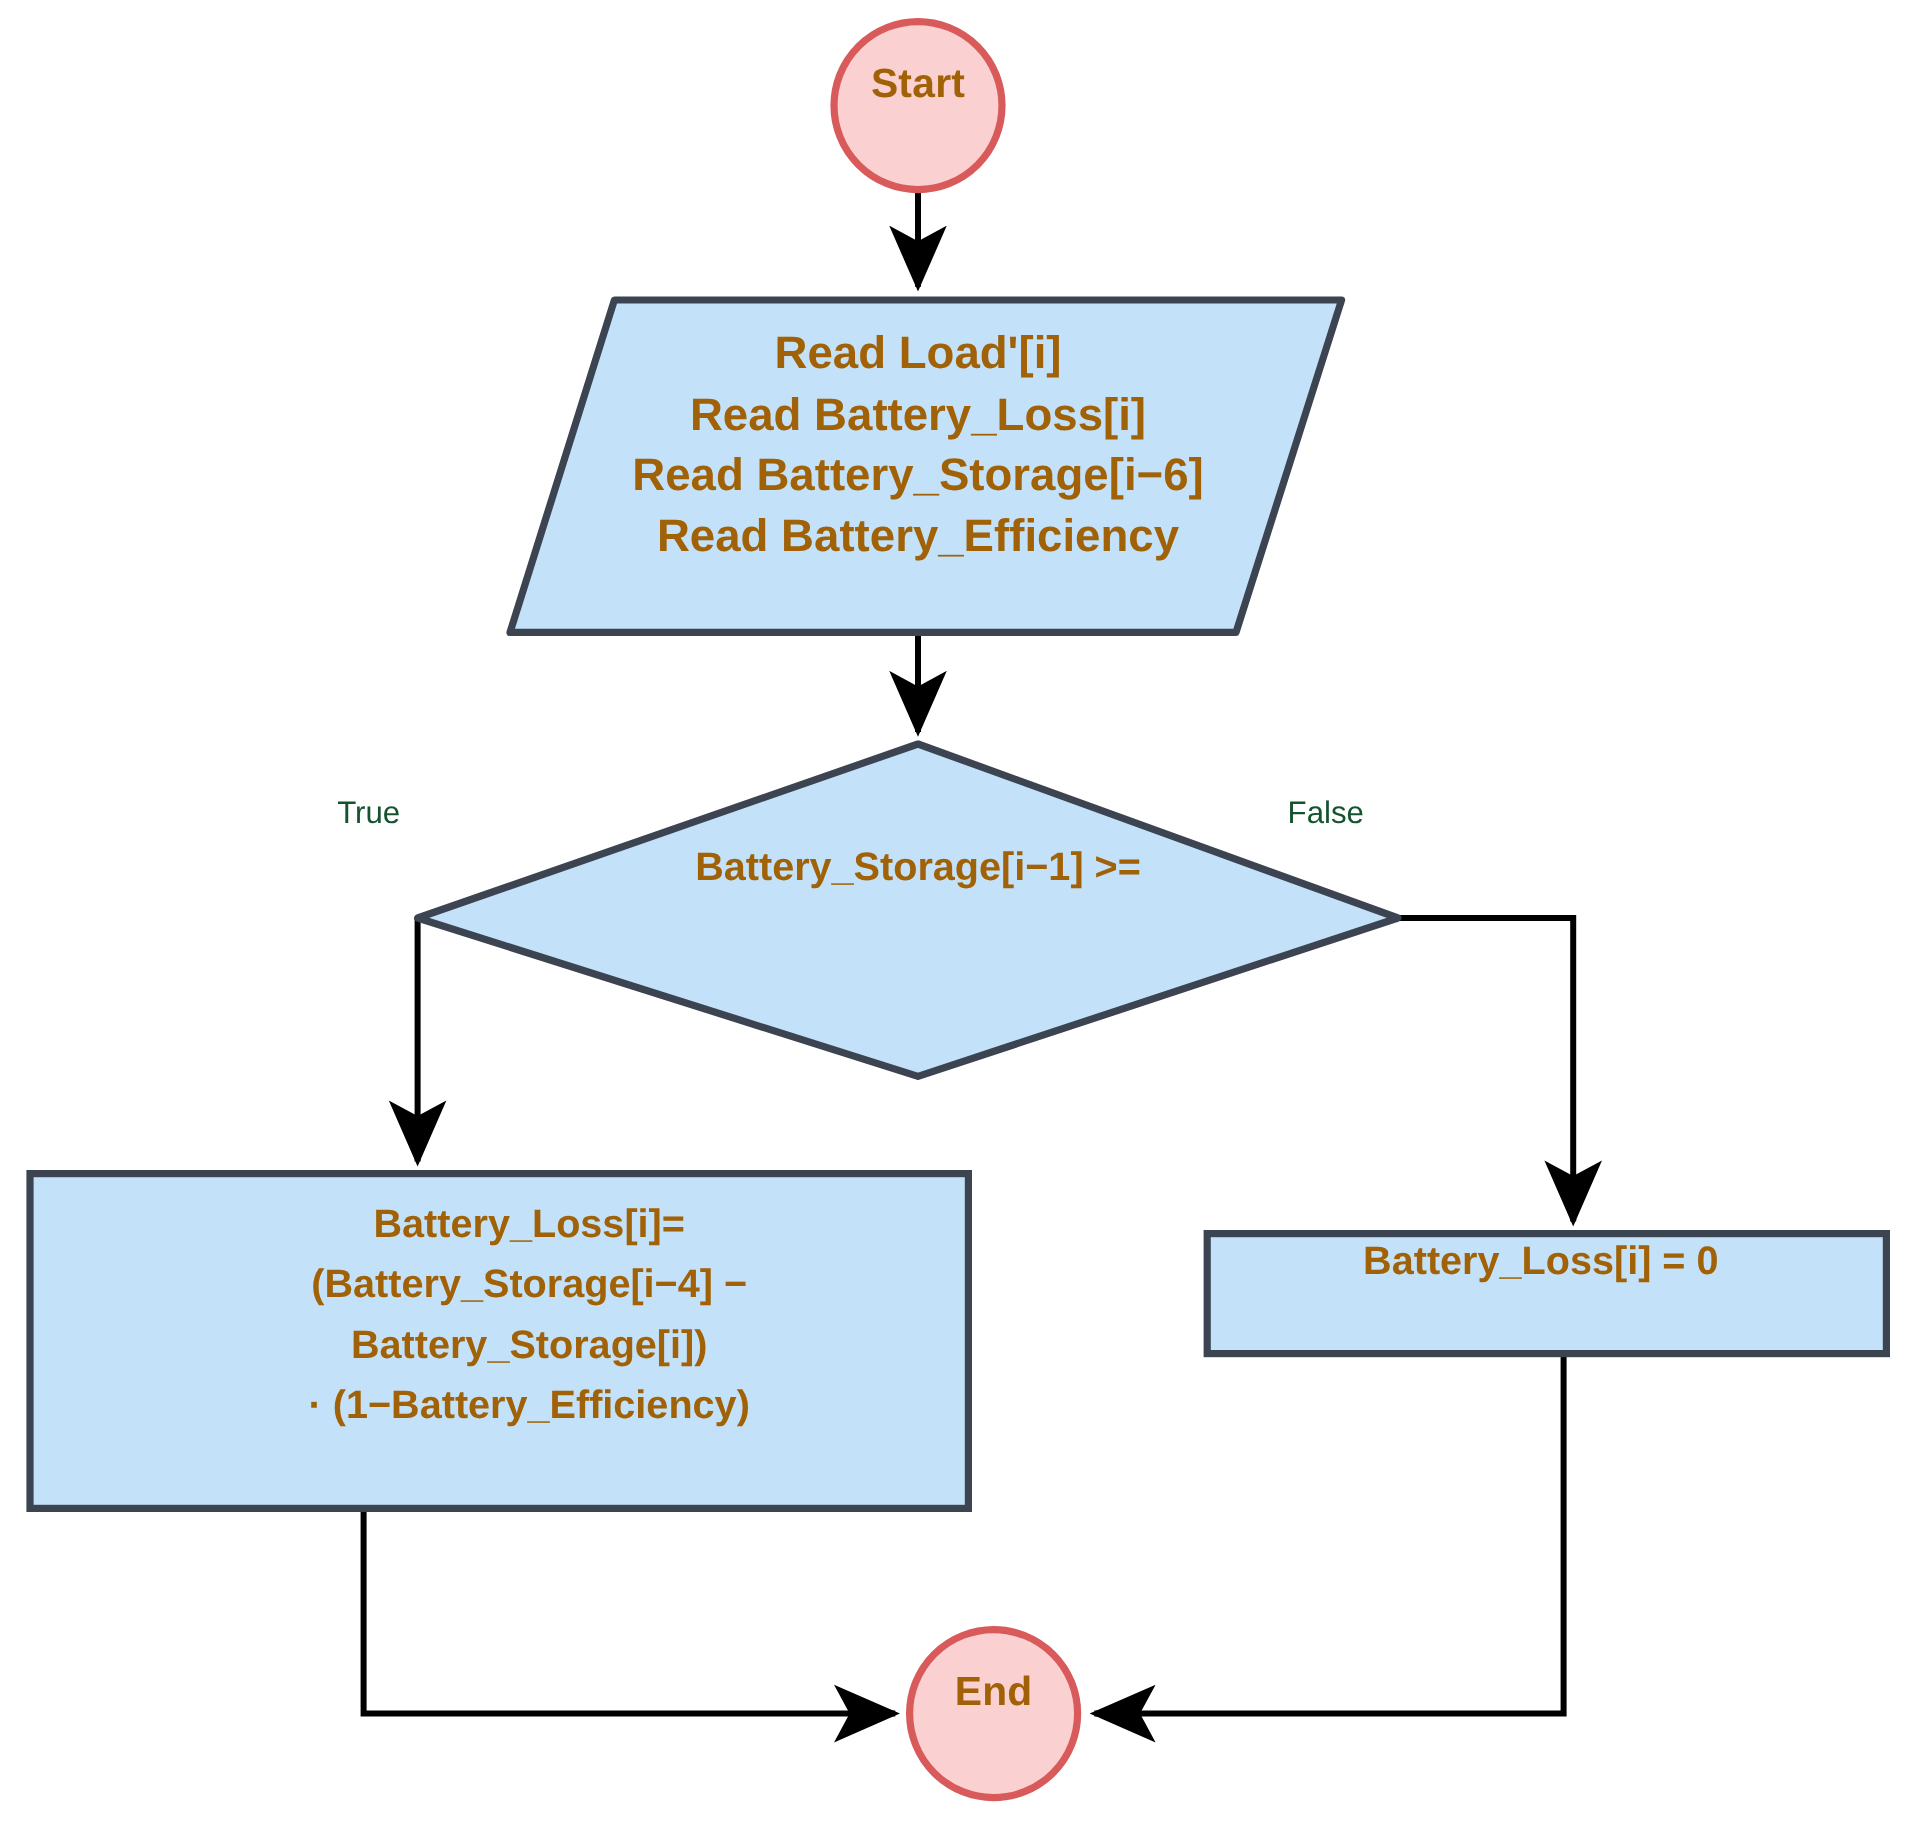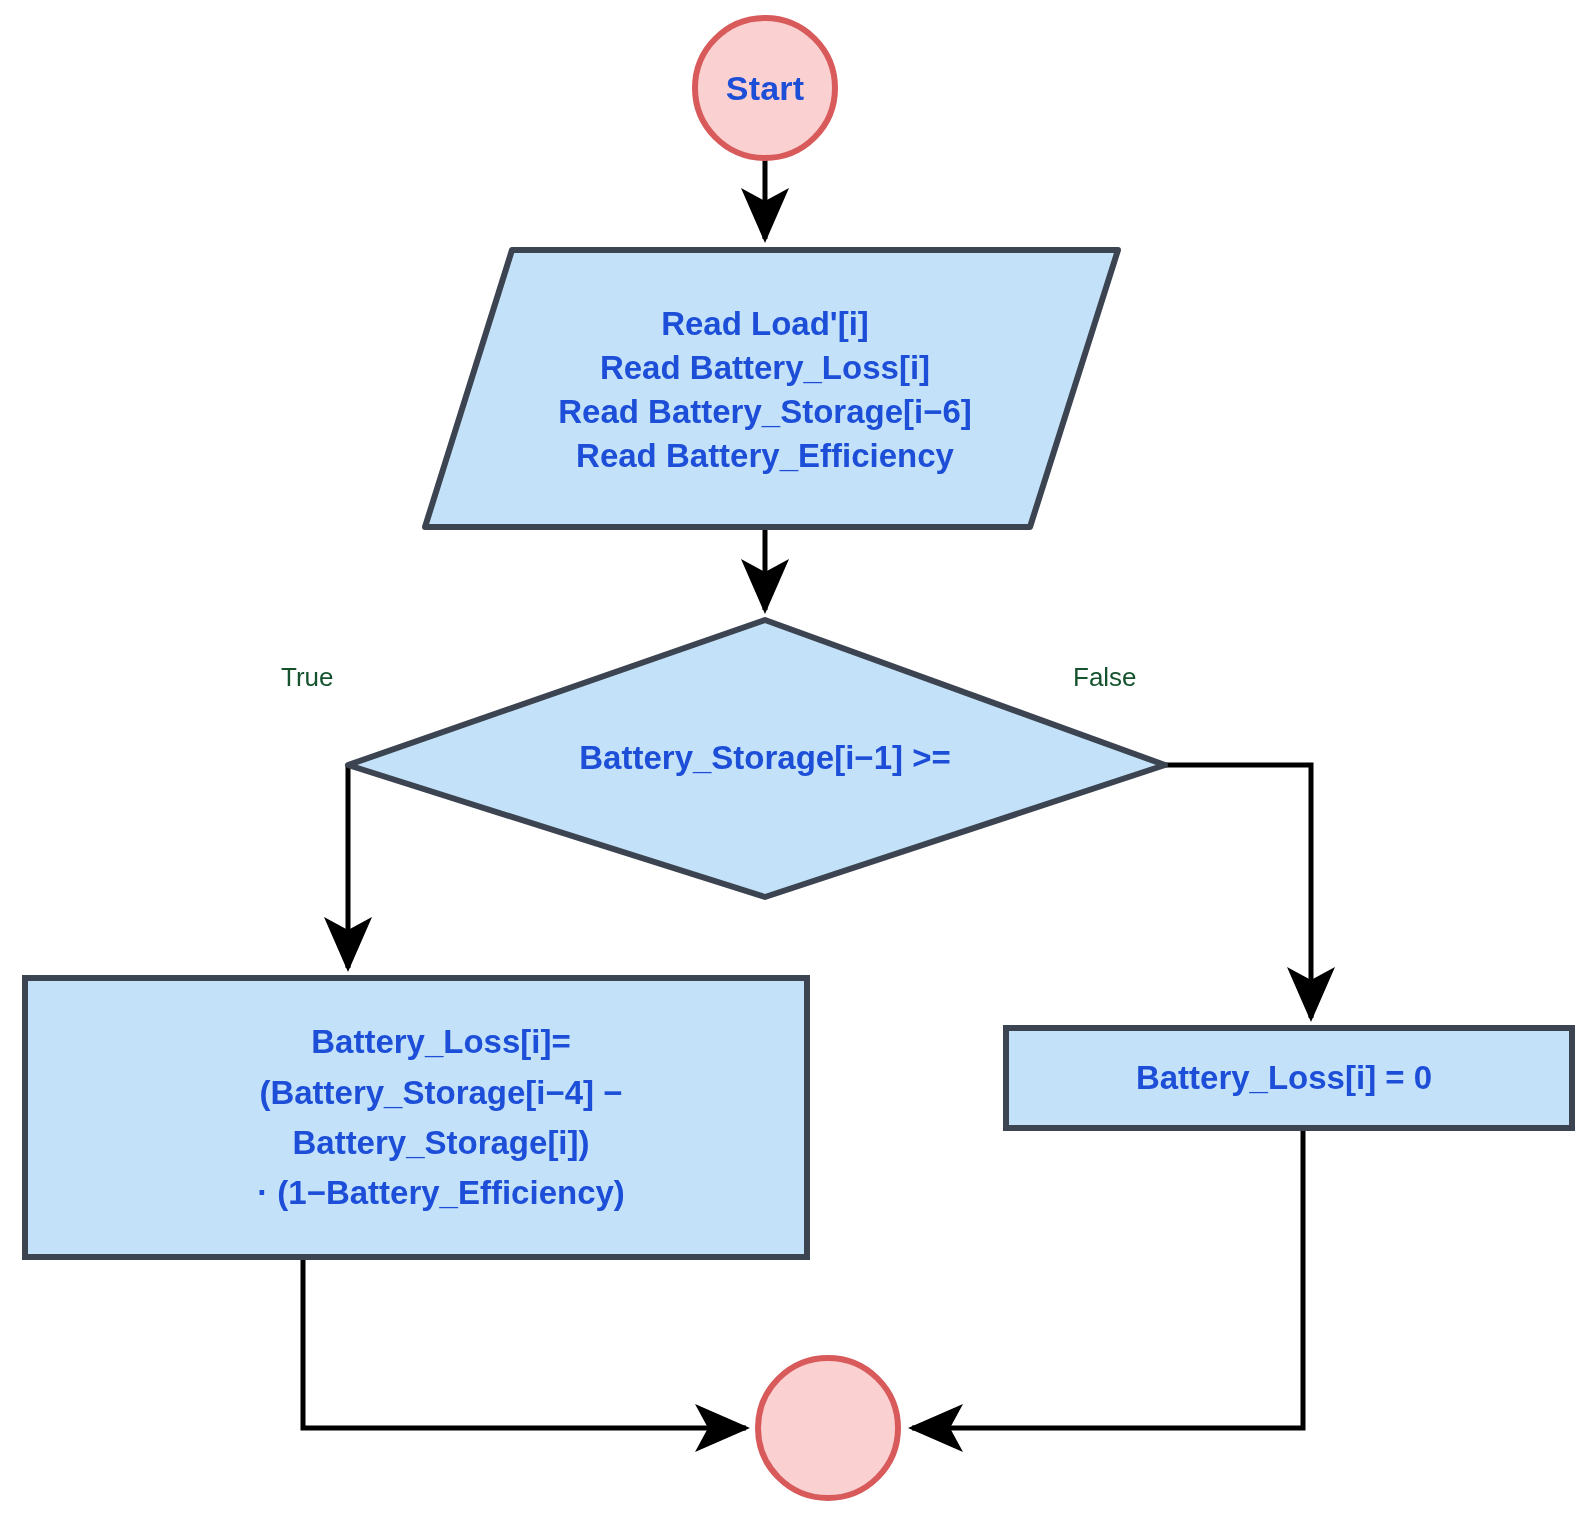--- a/index.html
+++ b/index.html
@@ -24,35 +24,34 @@
     top: 0;
     width: 1592px;
     height: 1533px;
   }
   
   .node-label {
     position: absolute;
     display: flex;
     flex-direction: column;
     align-items: center;
-    justify-content: center;
     text-align: center;
-    color: #1d4ed8;
+    color: #a16207;
     font-weight: bold;
     line-height: 1.30;
     pointer-events: none;
     white-space: nowrap;
   }
   .terminal-label {
     font-size: 34px;
     font-weight: bold;
     letter-spacing: 0.2px;
   }
   .io-label {
-    font-size: 33px;
+    font-size: 38px;
     line-height: 1.33;
   }
   .decision-label {
     font-size: 33px;
     line-height: 2.05;
   }
   .process-label {
     font-size: 33px;
     line-height: 1.53;
   }
@@ -148,18 +147,21 @@
     <span>Battery_Loss[i]=</span>
     <span>(Battery_Storage[i−4] −</span>
     <span>Battery_Storage[i])</span>
     <span>· (1−Battery_Efficiency)</span>
   </div>
 
   <div class="node-label process-label-single" style="left:1010px; top:1030px; width:548px; height:96px;">
     <span>Battery_Loss[i] = 0</span>
   </div>
 
+  <div class="node-label terminal-label" style="left:728px; top:1388px; width:200px; height:80px;">
+    <span>End</span>
+  </div>
 
   <div class="edge-label" style="left:281px; top:662px;">True</div>
 
   <div class="edge-label" style="left:1073px; top:662px;">False</div>
 
 </div>
 
 </body></html>

